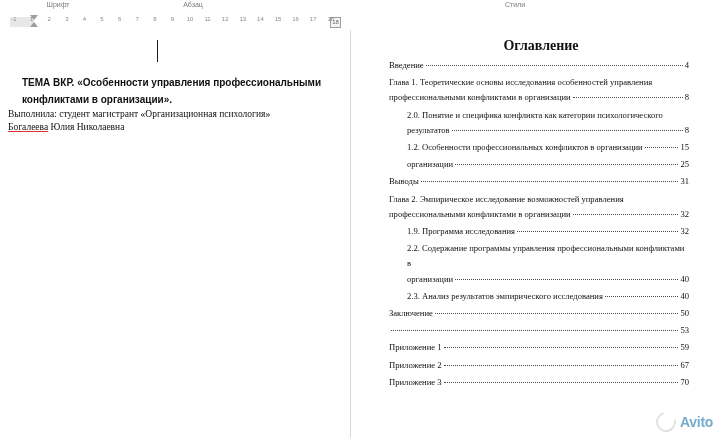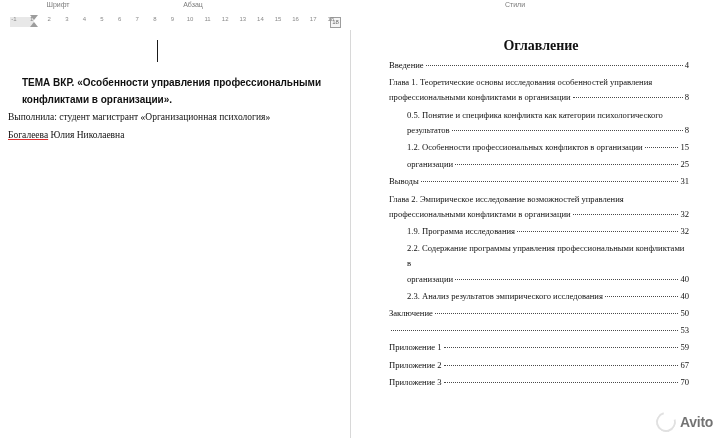--- a/index.html
+++ b/index.html
@@ -134,21 +134,21 @@
     color: #111111;
     margin-top: 8px;
   }
   .doc-author {
     position: absolute;
     left: 8px;
     top: 78px;
     width: 300px;
     font-family: "Liberation Serif", serif;
     font-size: 9.5px;
-    line-height: 18px;
+    line-height: 13px;
     color: #111111;
   }
   .author-underline {
     text-decoration: underline;
     text-decoration-color: #e03030;
     text-decoration-style: solid;
   }
 
   
   .toc-heading {
@@ -220,21 +220,21 @@
     height: 16px;
     border-radius: 50%;
     border: 2px solid #c9c9c9;
     border-top-color: transparent;
     transform: rotate(30deg);
   }
   .wm-text {
     font-family: "Liberation Sans", sans-serif;
     font-size: 14px;
     font-weight: bold;
-    color: #000000;
+    color: #0369a1;
     letter-spacing: -0.3px;
   }
 </style>
 </head>
 <body>
 
 <div id="app">
 
   <div class="ribbon">
     <div class="ribbon-group rg-font">
@@ -301,21 +301,21 @@
           </div>
           <div class="toc-entry lvl1">
             <div>Глава 1. Теоретические основы исследования особенностей управления</div>
             <div class="toc-wrap-tail">
               <span class="toc-text">профессиональными конфликтами в организации</span>
               <span class="toc-dots"></span>
               <span class="toc-page">8</span>
             </div>
           </div>
           <div class="toc-entry lvl2">
-            <div>0.5. Понятие и специфика конфликта как категории психологического</div>
+            <div>2.0. Понятие и специфика конфликта как категории психологического</div>
             <div class="toc-wrap-tail">
               <span class="toc-text">результатов</span>
               <span class="toc-dots"></span>
               <span class="toc-page">8</span>
             </div>
           </div>
           <div class="toc-entry lvl2">
             <div class="toc-row">
               <span class="toc-text">1.2. Особенности профессиональных конфликтов в организации</span>
               <span class="toc-dots"></span>

